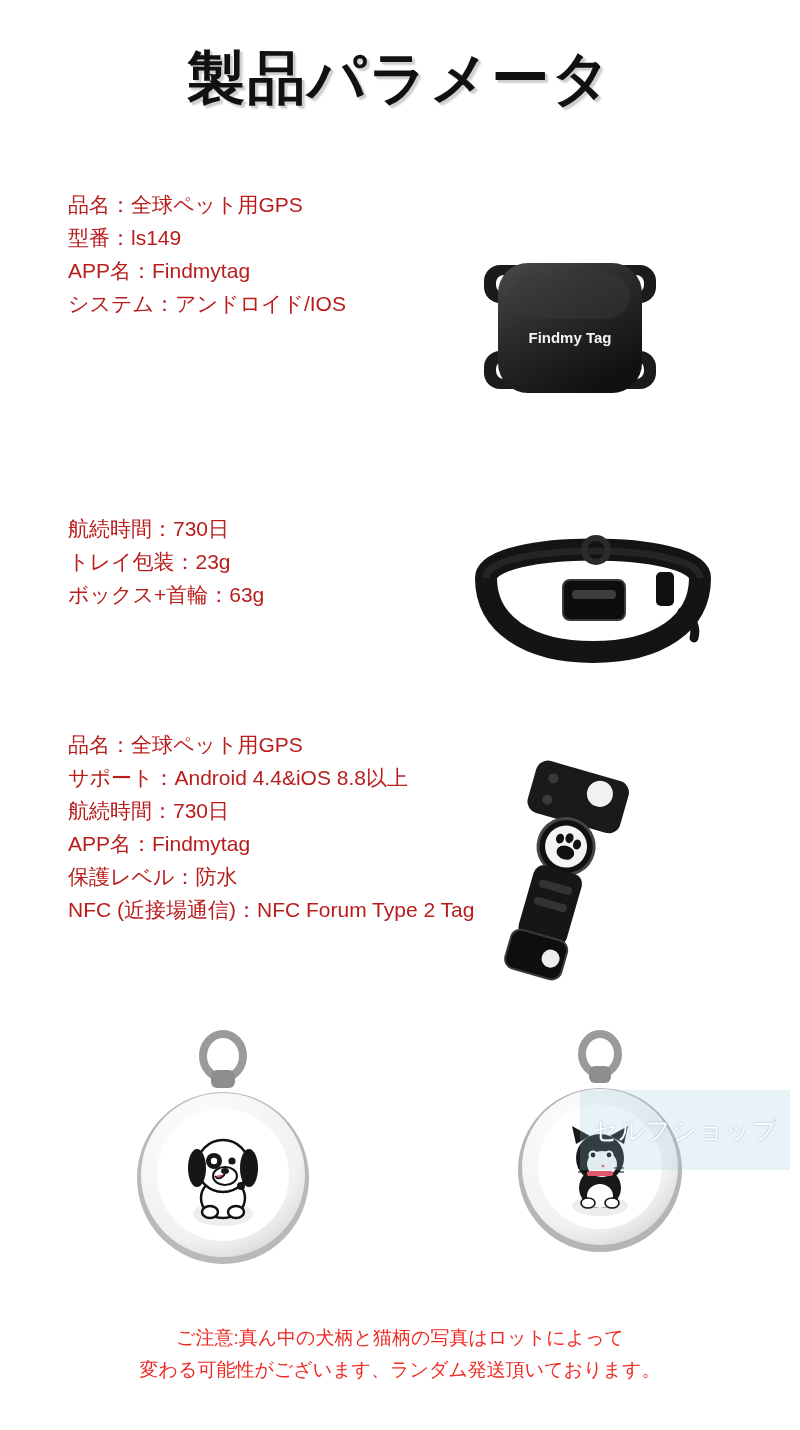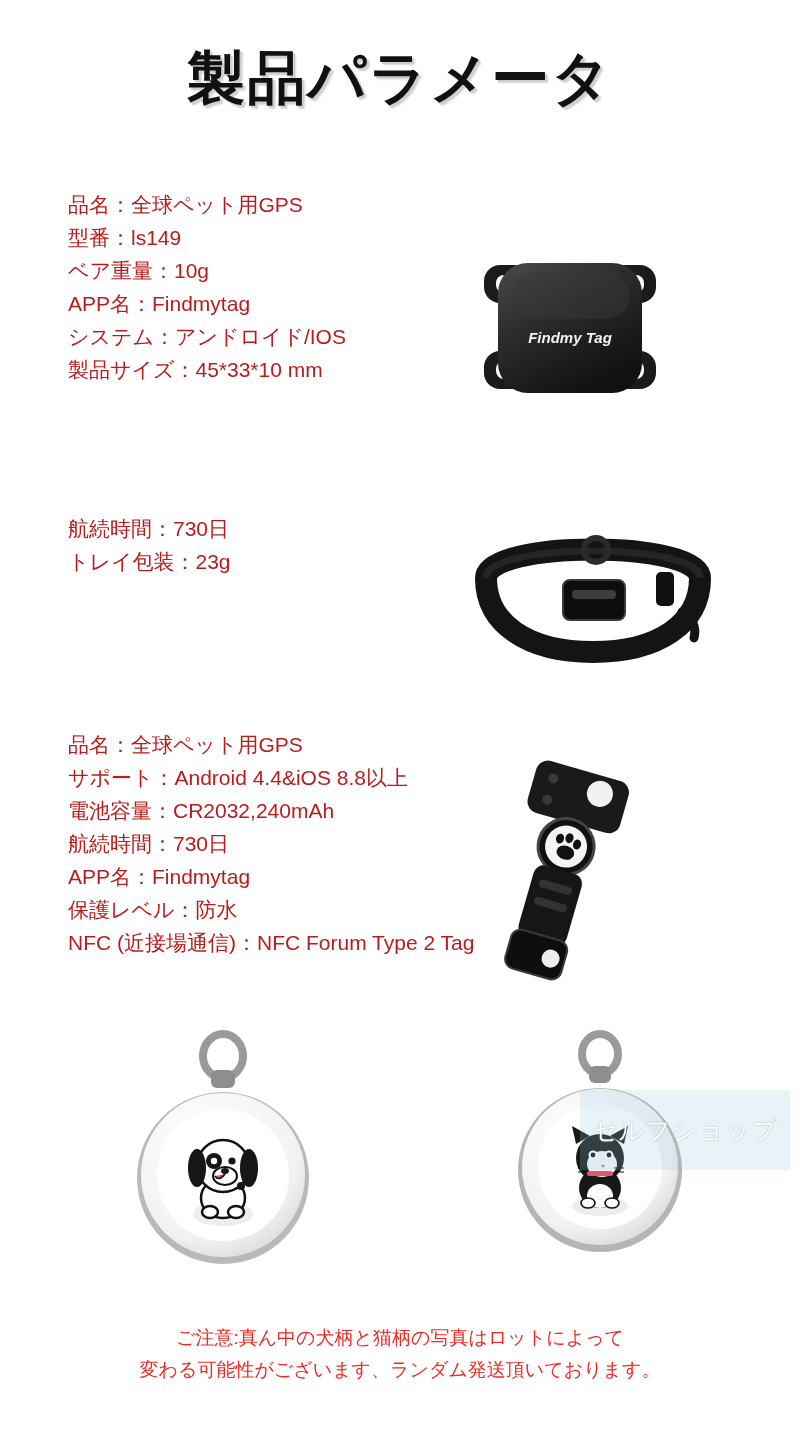--- a/index.html
+++ b/index.html
@@ -48,21 +48,20 @@
   .spec-line {
     white-space: nowrap;
   }
   #block1 { top: 188px; }
   #block2 { top: 512px; }
   #block3 { top: 728px; }
 
   
   .prod {
     position: absolute;
-    font-style: italic;
   }
 
   
   #tag-case {
     left: 470px;
     top: 245px;
     width: 200px;
     height: 170px;
   }
   
@@ -126,35 +125,33 @@
 </head>
 <body>
 
 <div class="page">
 
   <div class="title">製品パラメータ</div>
 
   <div class="spec-block" id="block1">
     <div class="spec-line">品名：全球ペット用GPS</div>
     <div class="spec-line">型番：ls149</div>
-    <div class="spec-line">ベア重量：10g</div>
     <div class="spec-line">APP名：Findmytag</div>
     <div class="spec-line">システム：アンドロイド/IOS</div>
-    <div class="spec-line">製品サイズ：45*33*10 mm</div>
   </div>
 
   <div class="spec-block" id="block2">
     <div class="spec-line">航続時間：730日</div>
     <div class="spec-line">トレイ包装：23g</div>
+    <div class="spec-line">ボックス+首輪：63g</div>
   </div>
 
   <div class="spec-block" id="block3">
     <div class="spec-line">品名：全球ペット用GPS</div>
     <div class="spec-line">サポート：Android 4.4&amp;iOS 8.8以上</div>
-    <div class="spec-line">電池容量：CR2032,240mAh</div>
     <div class="spec-line">航続時間：730日</div>
     <div class="spec-line">APP名：Findmytag</div>
     <div class="spec-line">保護レベル：防水</div>
     <div class="spec-line">NFC (近接場通信)：NFC Forum Type 2 Tag</div>
   </div>
 
   <div class="prod" id="tag-case">
     <svg width="200" height="170" viewBox="0 0 200 170">
       <defs>
         <linearGradient id="gBlack" x1="0" y1="0" x2="0.6" y2="1">

